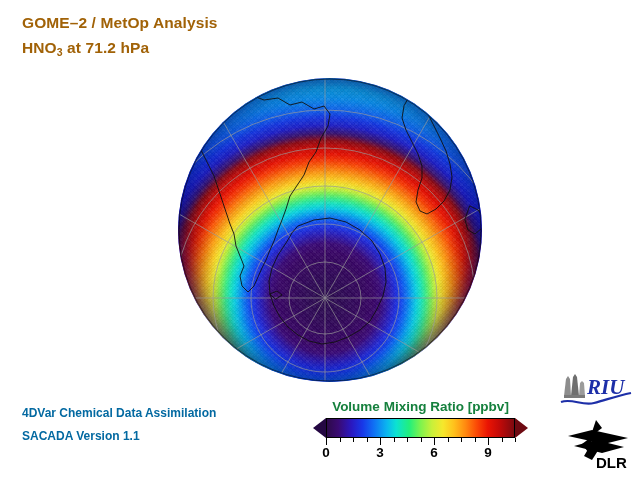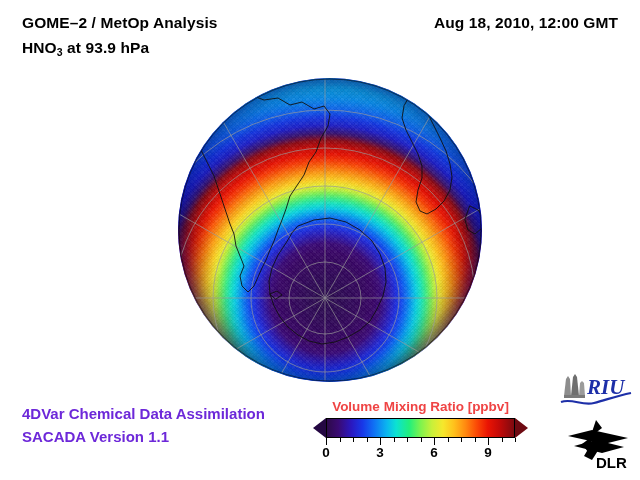--- a/index.html
+++ b/index.html
@@ -9,21 +9,21 @@
     font-family:"Liberation Sans", sans-serif;
     overflow:hidden;
     position:relative;
   }
   .page{position:absolute;left:0;top:0;width:640px;height:480px;}
 
   
   .hdr-left{position:absolute;left:22px;top:10px;}
   .hdr-right{position:absolute;right:22px;top:10px;text-align:right;}
   .hdr-line{
-    font-size:15.5px;font-weight:bold;color:#000000;
+    font-size:15.5px;font-weight:bold;color:#a16207;
     letter-spacing:0.1px;line-height:25px;white-space:nowrap;
   }
   .hdr-line sub{font-size:10.5px;vertical-align:baseline;position:relative;top:3px;}
 
   
   #globe-wrap{
     position:absolute;left:178px;top:78px;width:304px;height:304px;
   }
   .globe-disc{
     position:absolute;inset:0;border-radius:50%;overflow:hidden;
@@ -100,27 +100,27 @@
     background-image:
       repeating-linear-gradient(45deg, rgba(255,255,255,0.05) 0 1px, rgba(0,0,0,0) 1px 2px),
       repeating-linear-gradient(-45deg, rgba(0,0,0,0.05) 0 1px, rgba(0,0,0,0) 1px 2px);
     opacity:0.8;
   }
   #globe-svg{position:absolute;inset:0;width:304px;height:304px;}
 
   
   .footer{position:absolute;left:22px;top:402px;}
   .footer div{
-    font-size:15px;font-weight:bold;color:#6d28d9;line-height:23px;white-space:nowrap;
+    font-size:12px;font-weight:bold;color:#0369a1;line-height:23px;white-space:nowrap;
   }
 
   
   #cbar{position:absolute;left:313px;top:399px;width:215px;}
   .cbar-title{
-    font-size:13.5px;font-weight:bold;color:#ef4444;text-align:center;
+    font-size:13.5px;font-weight:bold;color:#15803d;text-align:center;
     white-space:nowrap;margin-bottom:4px;
   }
   .cbar-row{position:relative;height:20px;}
   .cbar-body{
     position:absolute;left:13px;top:0;width:189px;height:20px;
     background:linear-gradient(to right,
       #2d0a4a 0%,
       #3a0a72 6%,
       #2a18c0 13%,
       #1838e8 19%,
@@ -162,25 +162,24 @@
   #riu-logo{position:absolute;left:558px;top:372px;width:76px;height:40px;}
   #dlr-logo{position:absolute;left:566px;top:418px;width:66px;height:52px;}
 </style>
 </head>
 <body>
 
 <div class="page">
 
   <div class="hdr-left">
     <div class="hdr-line">GOME–2 / MetOp Analysis</div>
-    <div class="hdr-line"><span>HNO</span><sub>3</sub><span> at 93.9 hPa</span></div>
+    <div class="hdr-line"><span>HNO</span><sub>3</sub><span> at 71.2 hPa</span></div>
   </div>
 
   <div class="hdr-right">
-    <div class="hdr-line">Aug 18, 2010, 12:00 GMT</div>
   </div>
 
   <div id="globe-wrap">
     <div class="globe-disc">
       <div class="band-layer"></div>
       <div class="outer-shade"></div>
       <div class="cell-texture"></div>
       <div class="dither"></div>
       <div class="limb-shade"></div>
     </div>

